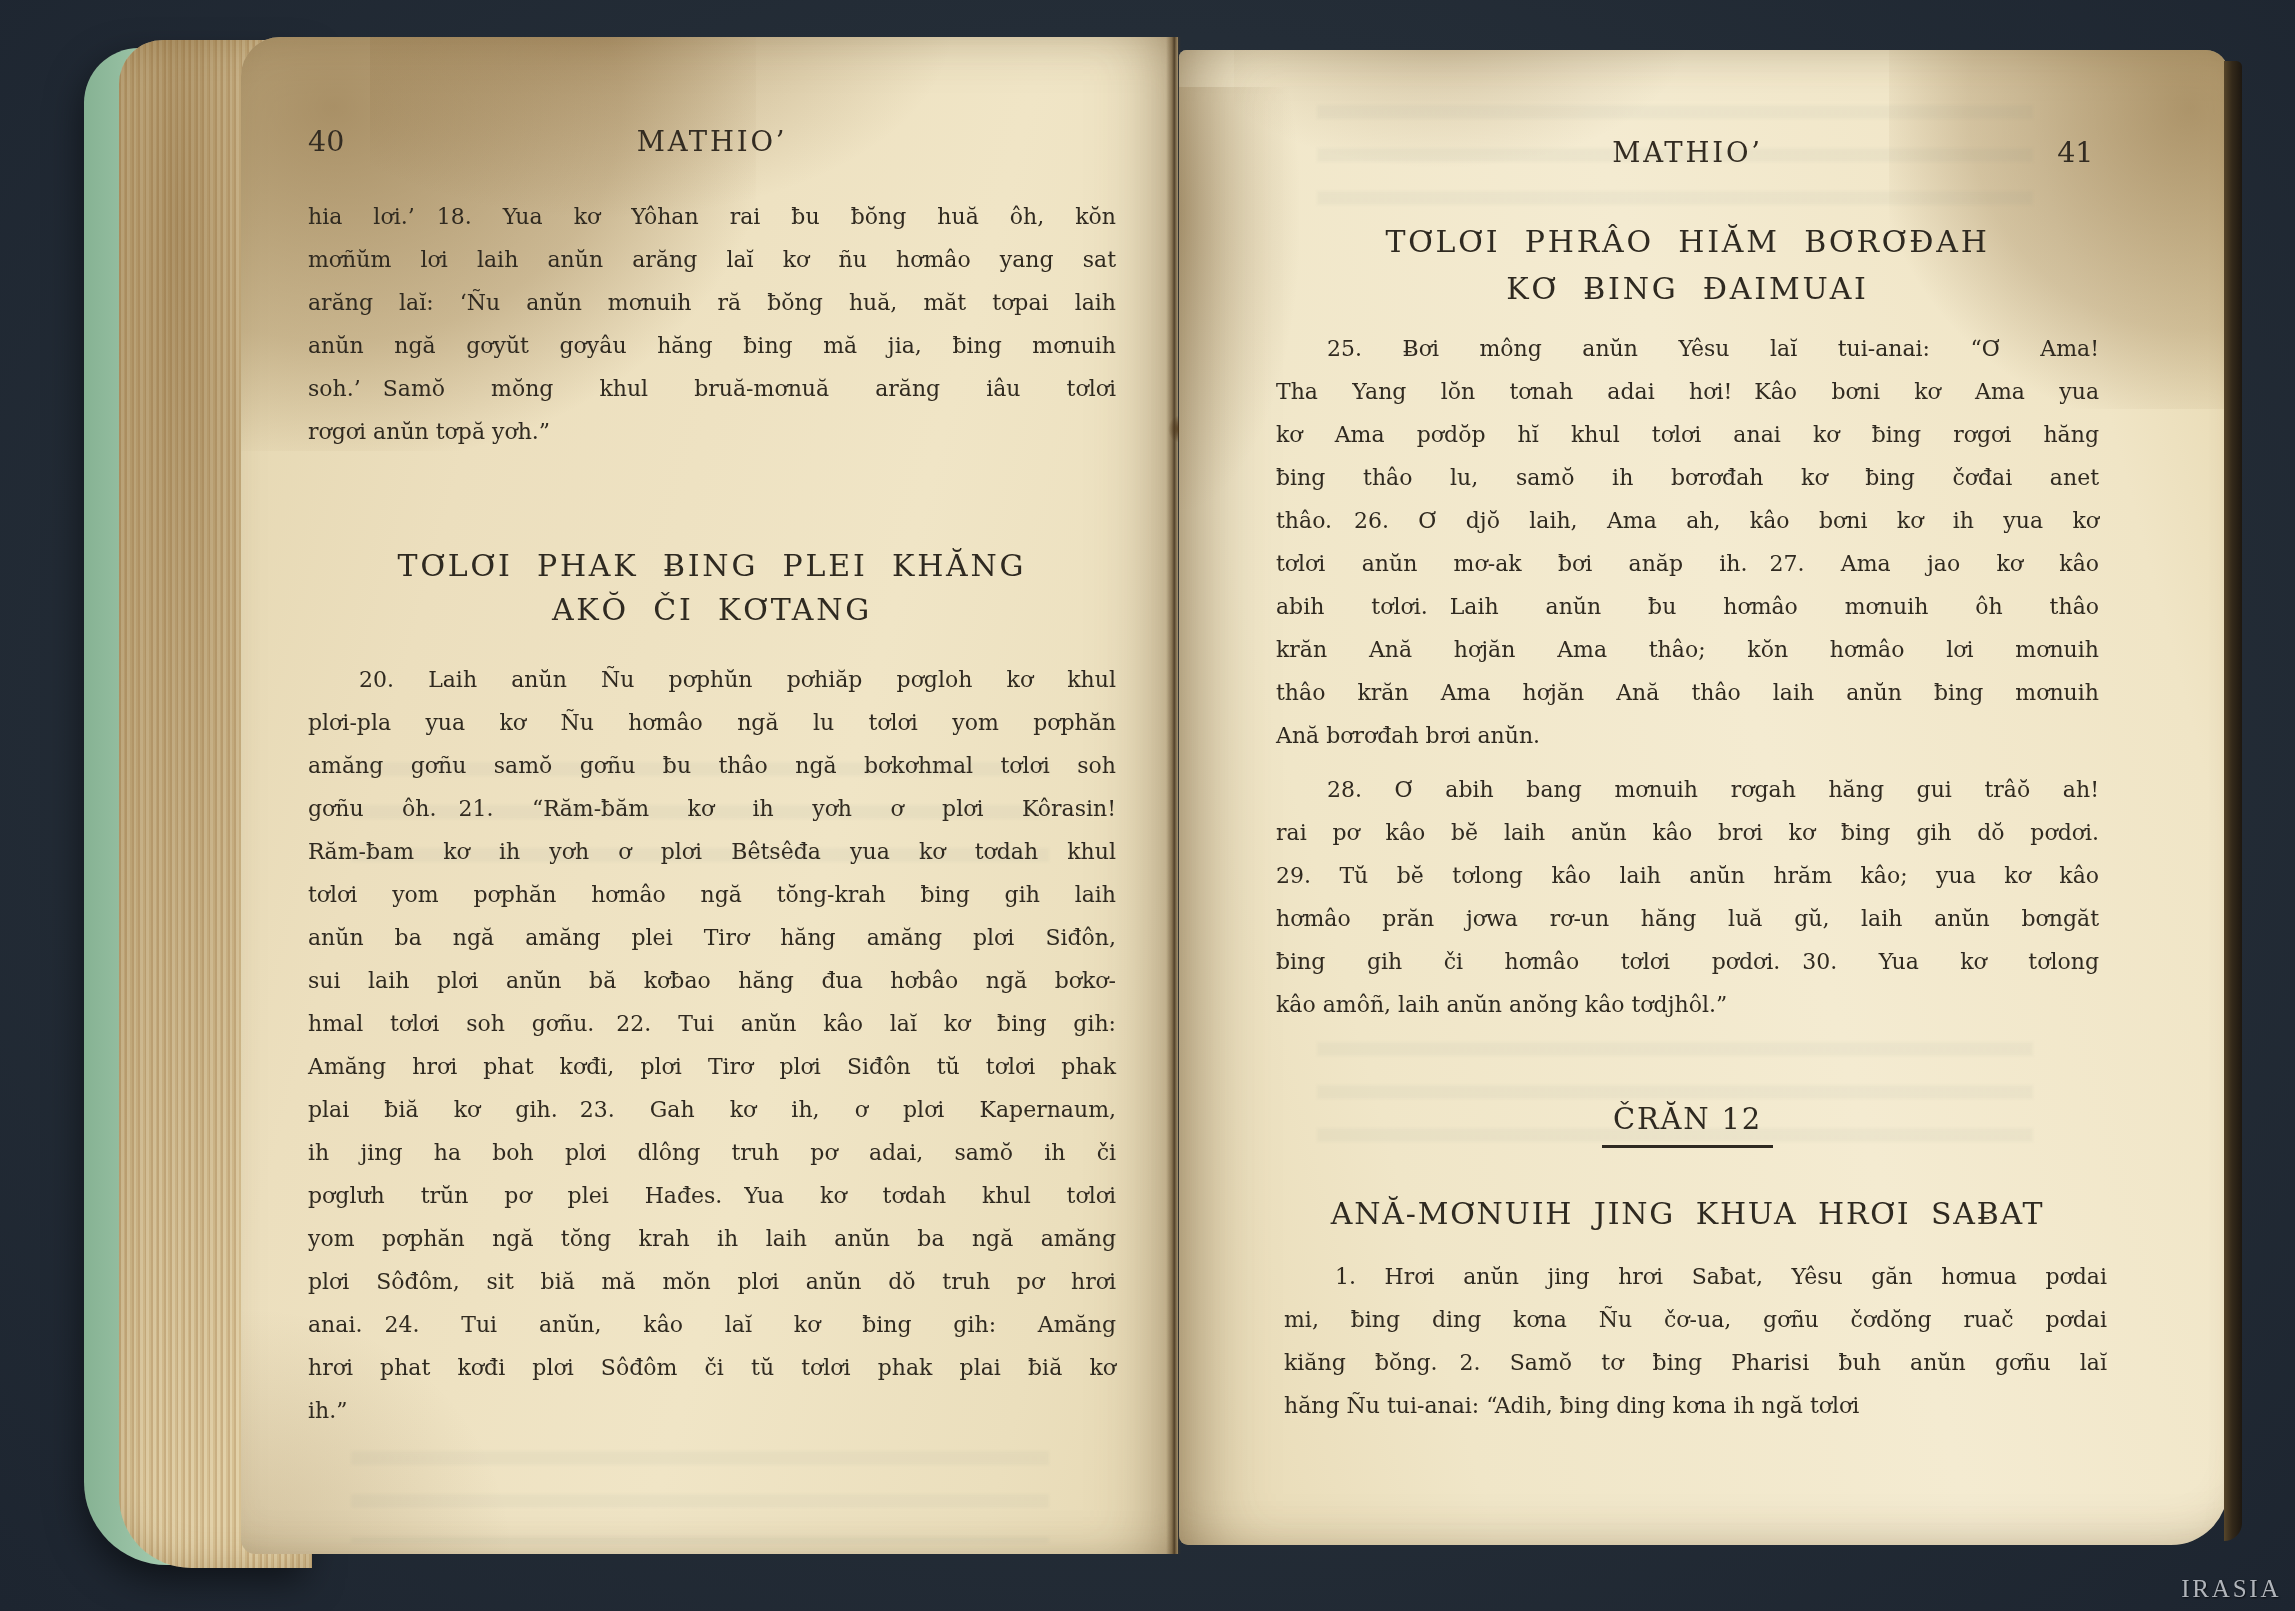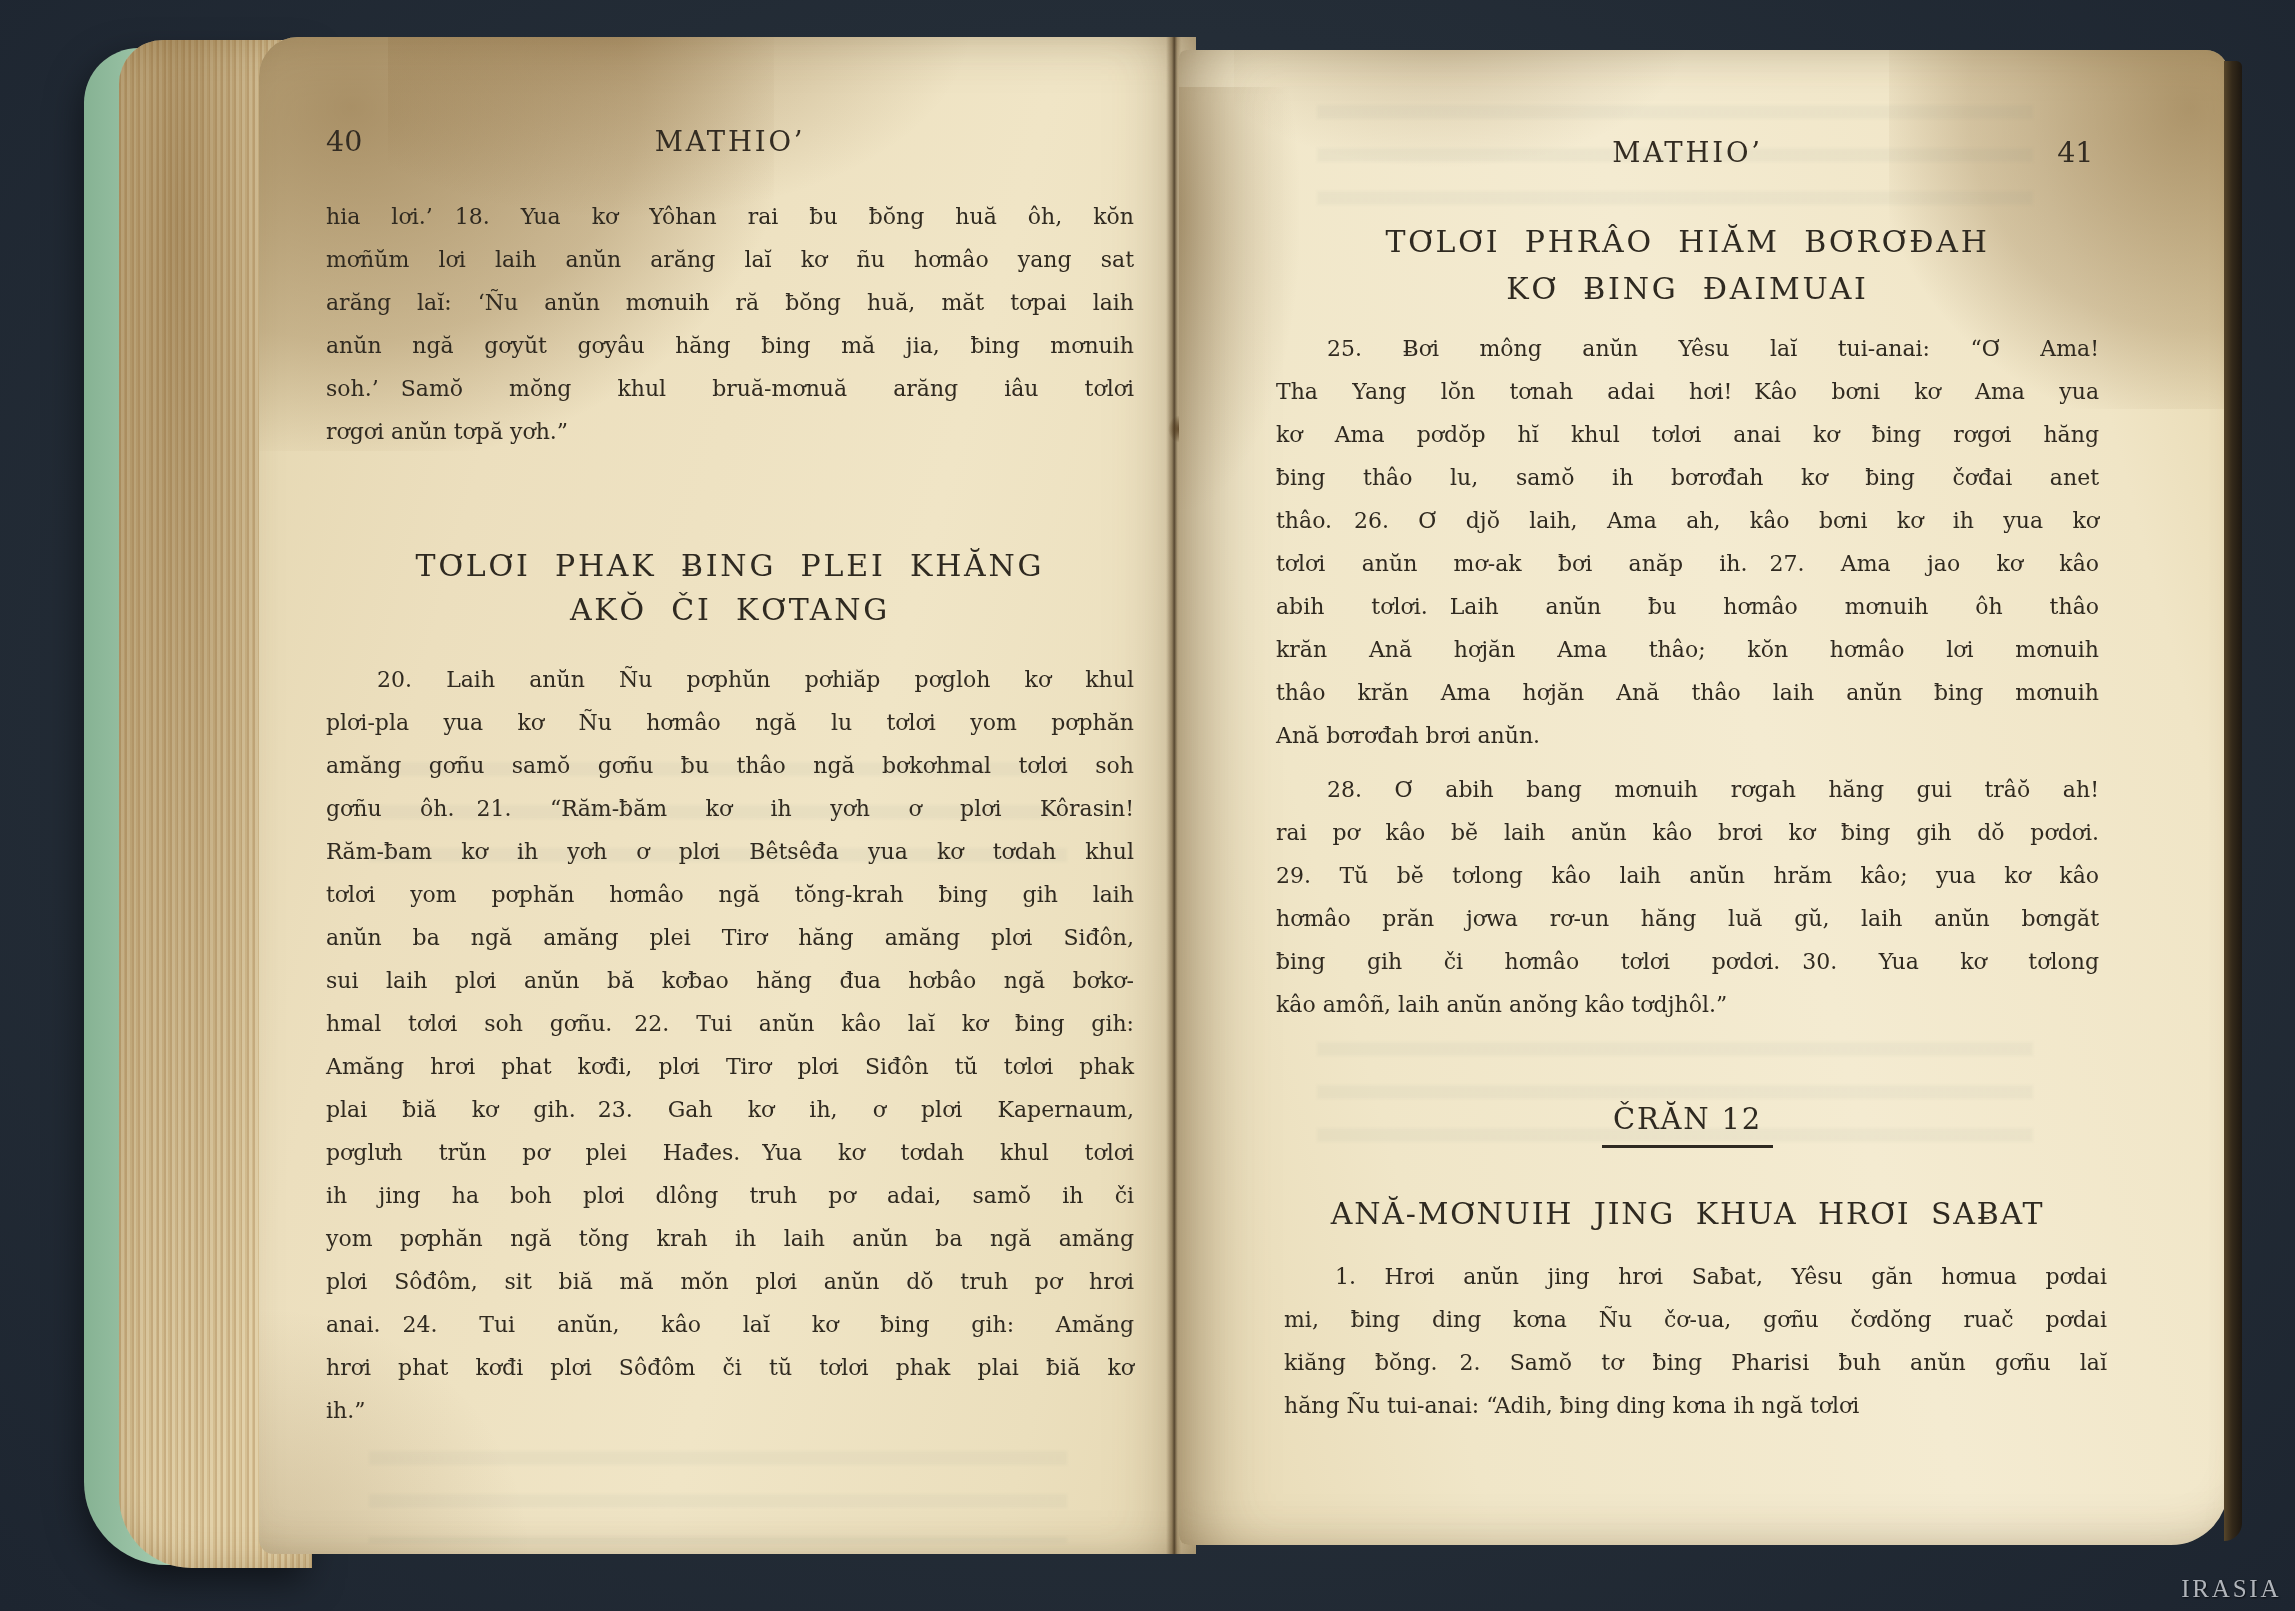--- a/index.html
+++ b/index.html
@@ -22,21 +22,21 @@
   .stack::after{content:"";position:absolute;inset:0;border-radius:inherit;
        background:radial-gradient(ellipse at 30% 12%, rgba(120,85,38,.5), rgba(120,85,38,.18) 45%, transparent 70%);}
 
   
   .page{position:absolute;overflow:hidden;}
   .page.left{left:241px;top:37px;width:937px;height:1517px;
        border-radius:39px 0 0 14.7px;
        background:linear-gradient(105deg,#e4d6b0 0%,#ecdfbe 25%,#f0e5c6 60%,#ebdfbd 85%,#e6d8b3 100%);
        box-shadow:inset -51px 0 69px -39px rgba(95,70,35,.55),
                   inset 0 29px 60px -39px rgba(100,75,38,.35),
-                  inset 0 -26px 51px -37px rgba(100,75,38,.30);margin-left:18px;}
+                  inset 0 -26px 51px -37px rgba(100,75,38,.30);}
   .page.right{left:1179px;top:50px;width:1049px;height:1495px;
        border-radius:7.3px 22px 57px 9.2px;
        background:linear-gradient(75deg,#e7d9b4 0%,#f0e6c8 22%,#f4ebd1 55%,#f0e5c6 85%,#e5d6ad 100%);
        box-shadow:inset 53px 0 78px -42px rgba(95,70,35,.6),
                   inset 0 24px 51px -35px rgba(110,85,45,.32),
                   inset 0 -27.5px 51px -37px rgba(105,80,40,.3);}
   .right-edge{position:absolute;left:2224px;top:61px;width:18.4px;height:1480px;
        border-radius:0 13px 42px 0;
        background:linear-gradient(90deg,#56452a 0%,#33291a 45%,#1d1710 100%);}
   .gutter{position:absolute;left:1166px;top:37px;width:14.7px;height:1517px;
@@ -128,22 +128,22 @@
           <div class="line">plơi-pla yua kơ Ñu hơmâo ngă lu tơlơi yom pơphăn</div>
           <div class="line">amăng gơñu samŏ gơñu ƀu thâo ngă bơkơhmal tơlơi soh</div>
           <div class="line">gơñu ôh.  21. “Răm-ƀăm kơ ih yơh ơ plơi Kôrasin!</div>
           <div class="line">Răm-ƀam kơ ih yơh ơ plơi Bêtsêđa yua kơ tơdah khul</div>
           <div class="line">tơlơi yom pơphăn hơmâo ngă tŏng-krah ƀing gih laih</div>
           <div class="line">anŭn ba ngă amăng plei Tirơ hăng amăng plơi Siđôn,</div>
           <div class="line">sui laih plơi anŭn bă kơƀao hăng đua hơbâo ngă bơkơ-</div>
           <div class="line">hmal tơlơi soh gơñu.  22. Tui anŭn kâo laĭ kơ ƀing gih:</div>
           <div class="line">Amăng hrơi phat kơđi, plơi Tirơ plơi Siđôn tŭ tơlơi phak</div>
           <div class="line">plai ƀiă kơ gih.  23. Gah kơ ih, ơ plơi Kapernaum,</div>
+          <div class="line">ih jing ha boh plơi dlông truh pơ adai, samŏ ih či</div>
           <div class="line">pơglưh trŭn pơ plei Hađes.  Yua kơ tơdah khul tơlơi</div>
-          <div class="line">ih jing ha boh plơi dlông truh pơ adai, samŏ ih či</div>
           <div class="line">yom pơphăn ngă tŏng krah ih laih anŭn ba ngă amăng</div>
           <div class="line">plơi Sôđôm, sit biă mă mŏn plơi anŭn dŏ truh pơ hrơi</div>
           <div class="line">anai.  24. Tui anŭn, kâo laĭ kơ ƀing gih: Amăng</div>
           <div class="line">hrơi phat kơđi plơi Sôđôm či tŭ tơlơi phak plai ƀiă kơ</div>
           <div class="line last">ih.”</div>
         </div>
     </div>
 
     <div class="gutter"></div>
     <div class="crease-dot"></div>

